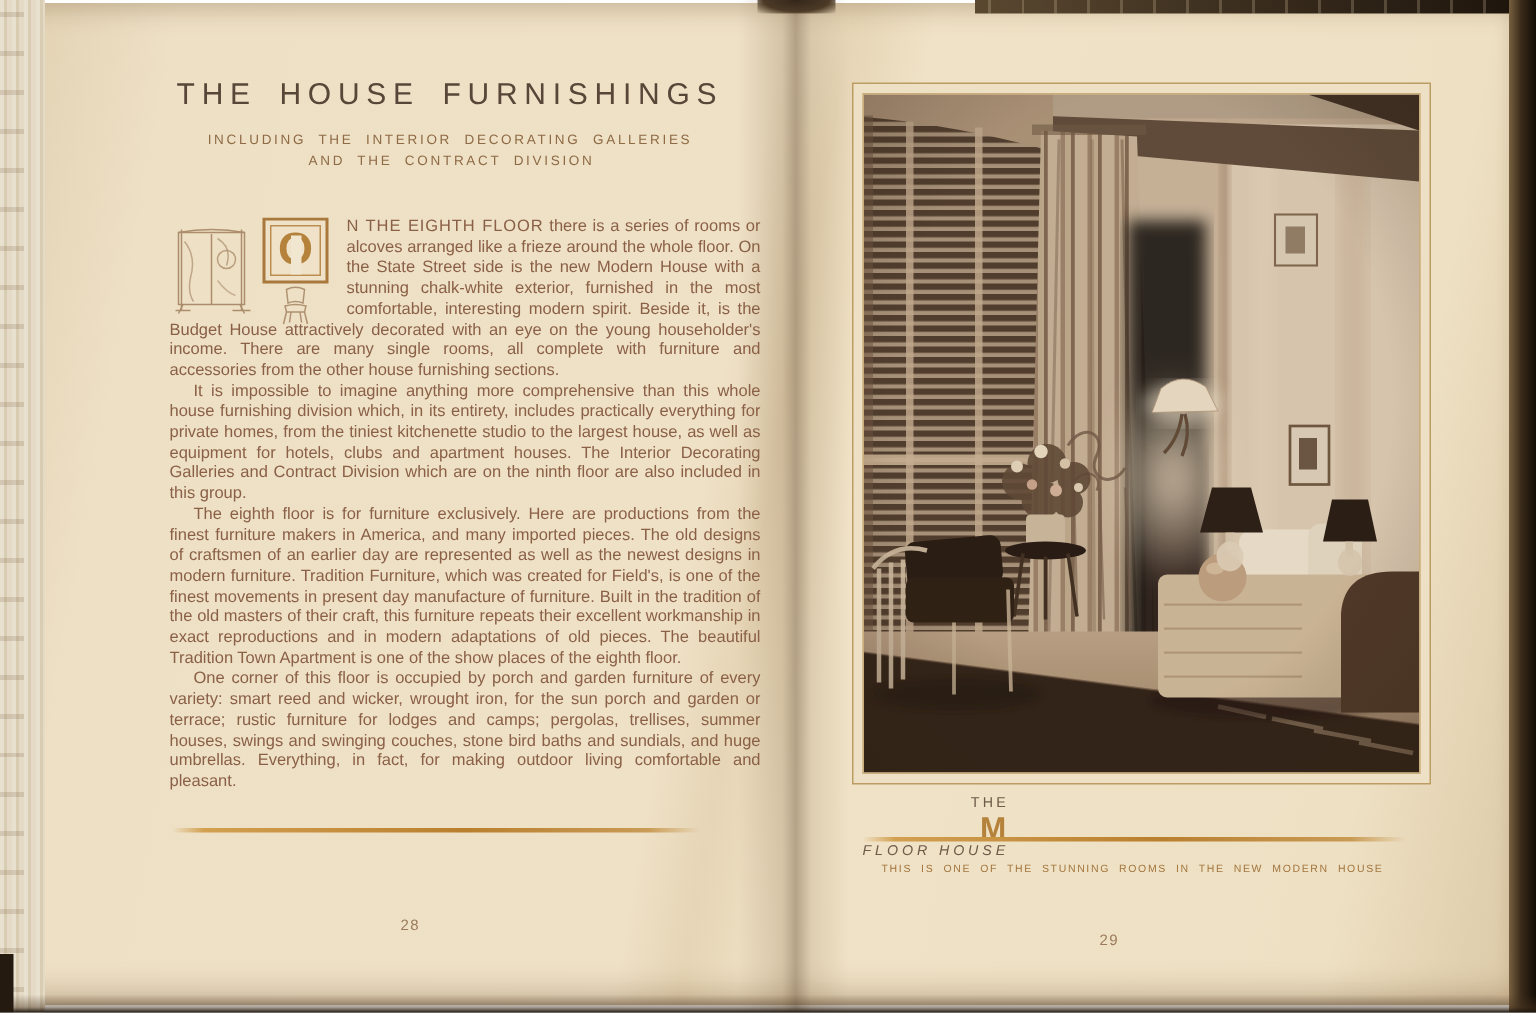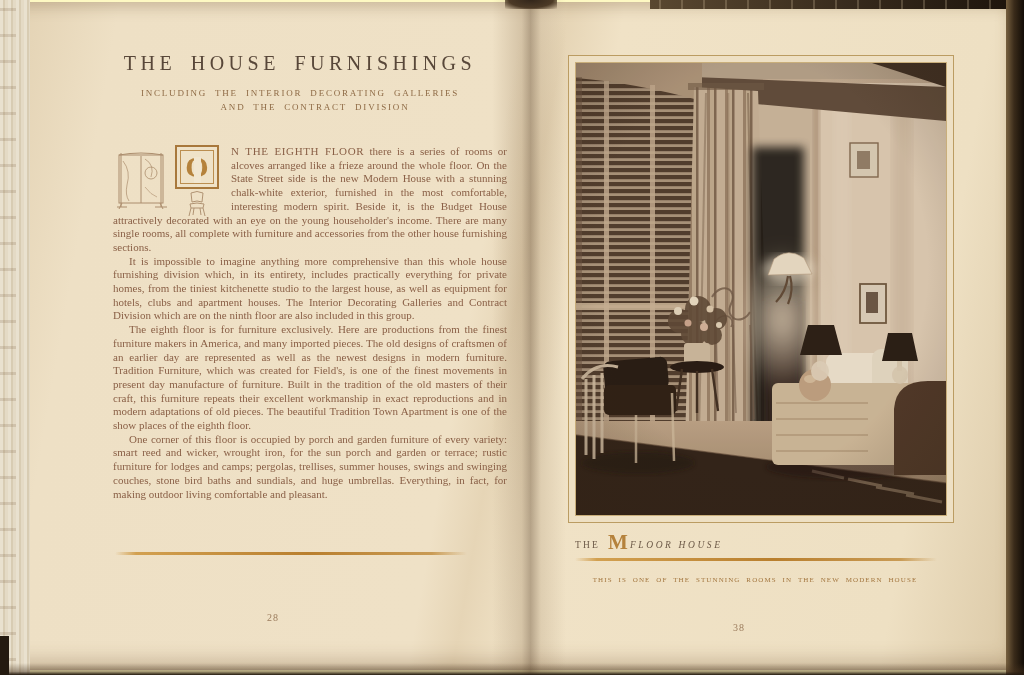--- a/index.html
+++ b/index.html
@@ -1,19 +1,19 @@
 <!DOCTYPE html>
 <html><head>
 <meta charset="utf-8">
 <style>
   html,body{margin:0;padding:0;background:#120d07;}
   .stage{
     position:relative;width:1024px;height:675px;overflow:hidden;
-    background:#fef9c3;
-    font-family:Liberation Serif, serif;
+    background:#ffffff;
+    font-family:Liberation Sans, sans-serif;
   }
   
   .page-stack-left{
     position:absolute;left:0;top:0;width:30px;height:675px;
     background:
       repeating-linear-gradient(90deg,#e9e1cf 0 3px,#d8ccb3 3px 5px,#e4dac5 5px 8px);
   }
   .page-stack-print{
     position:absolute;left:0;top:0;width:16px;height:675px;opacity:.5;
     background:repeating-linear-gradient(0deg,transparent 0 14px,rgba(110,80,50,.35) 14px 17px,transparent 17px 26px);
@@ -54,21 +54,21 @@
   
   .lp-title{
     position:absolute;left:95px;top:52px;width:410px;text-align:center;
     font-size:20px;letter-spacing:4.5px;word-spacing:5px;color:#584739;
   }
   .lp-sub1{
     position:absolute;left:85px;top:88px;width:430px;text-align:center;
     font-size:9px;letter-spacing:1.8px;word-spacing:4px;color:#8e6a45;
   }
   .lp-sub2{
-    position:absolute;left:100px;top:102px;width:430px;text-align:center;
+    position:absolute;left:86px;top:102px;width:430px;text-align:center;
     font-size:9px;letter-spacing:1.8px;word-spacing:4px;color:#8e6a45;
   }
   .lp-body{
     position:absolute;left:113px;top:135px;width:394px;height:412px;overflow:hidden;
     font-size:11px;line-height:13.7px;color:#8a6047;text-align:justify;margin-top:10px;
   }
   .lp-body p{margin:0;}
   .lp-body p + p{text-indent:16px;}
   .lead-caps{letter-spacing:.6px;}
   .opener-float{
@@ -110,21 +110,21 @@
     border:1px solid #bb9c62;background:#eee0c4;box-sizing:border-box;padding:6px;
   }
   .photo-mat{
     width:100%;height:100%;border:1px solid #c9ae7a;box-sizing:border-box;
     overflow:hidden;background:#c9b49b;
   }
   .photo-mat svg{display:block;}
   
   .rp-caption-title{
     position:absolute;left:575px;top:530px;height:22px;
-    display:flex;align-items:flex-end;color:#6d5a48;
+    display:flex;align-items:flex-end;color:#6d5a48;flex-direction:column;
   }
   .rp-cap-the{font-size:9.5px;letter-spacing:2.2px;padding-bottom:2px;}
   .rp-cap-initial{
     font-size:21px;line-height:19px;font-weight:bold;color:#b5823c;margin:0 2px 0 8px;
   }
   .rp-cap-rest{font-size:9.5px;font-style:italic;letter-spacing:2.6px;padding-bottom:2px;}
   .rp-capline{
     position:absolute;left:545px;width:420px;text-align:center;
     font-size:7px;letter-spacing:1.1px;word-spacing:3px;color:#a3763f;
   }
@@ -384,15 +384,15 @@
     </div>
   </div>
 
   <div class="rp-caption-title">
     <span class="rp-cap-the">THE</span>
     <span class="rp-cap-initial">M</span>
     <span class="rp-cap-rest">FLOOR HOUSE</span>
   </div>
   <div class="gold-rule right"></div>
   <div class="rp-capline l1">THIS IS ONE OF THE STUNNING ROOMS IN THE NEW MODERN HOUSE</div>
-  <div class="page-num right">38</div>
+  <div class="page-num right">29</div>
 
 </div>
 
 </body></html>

